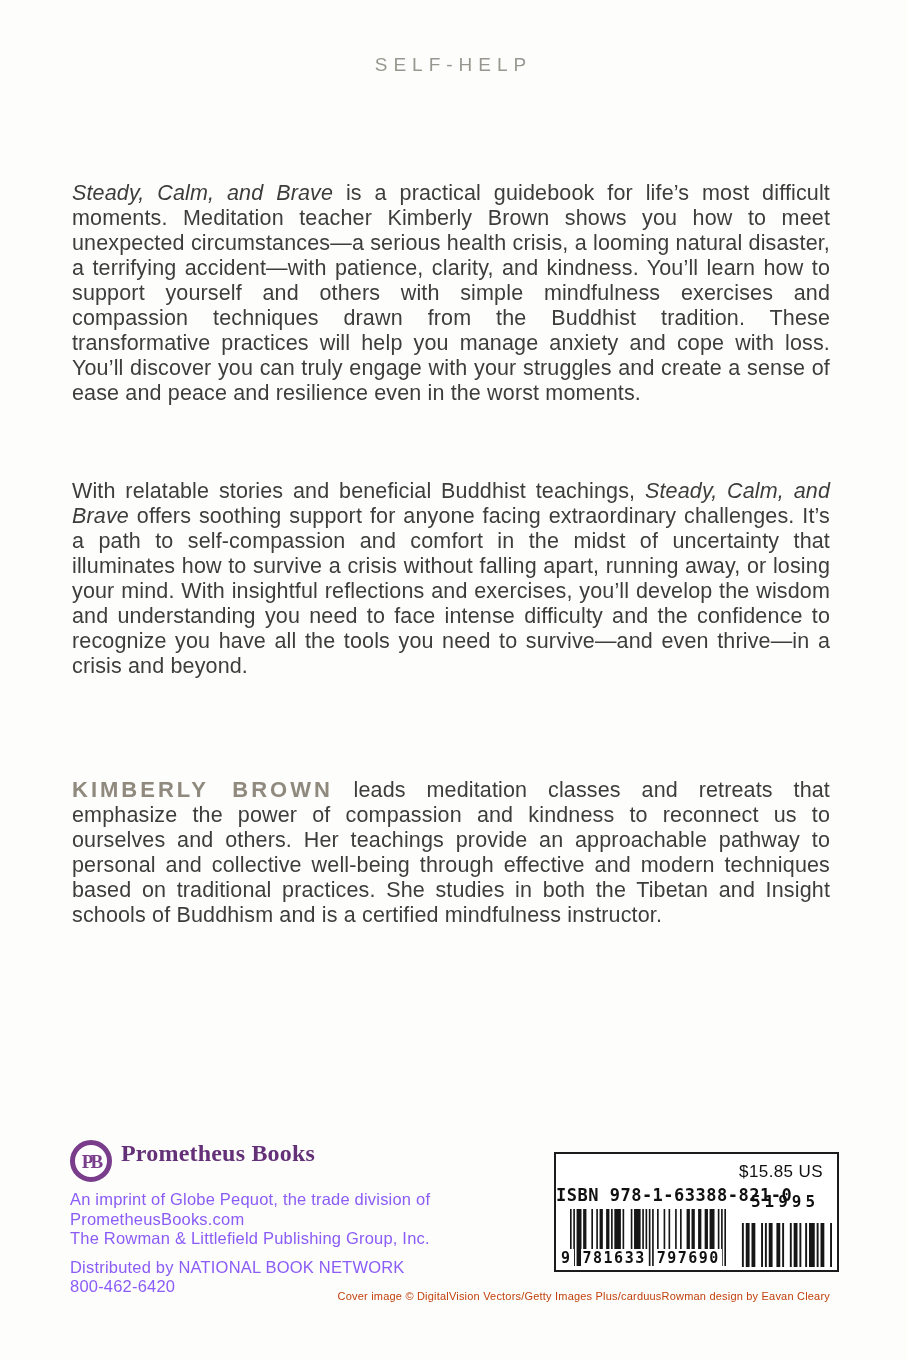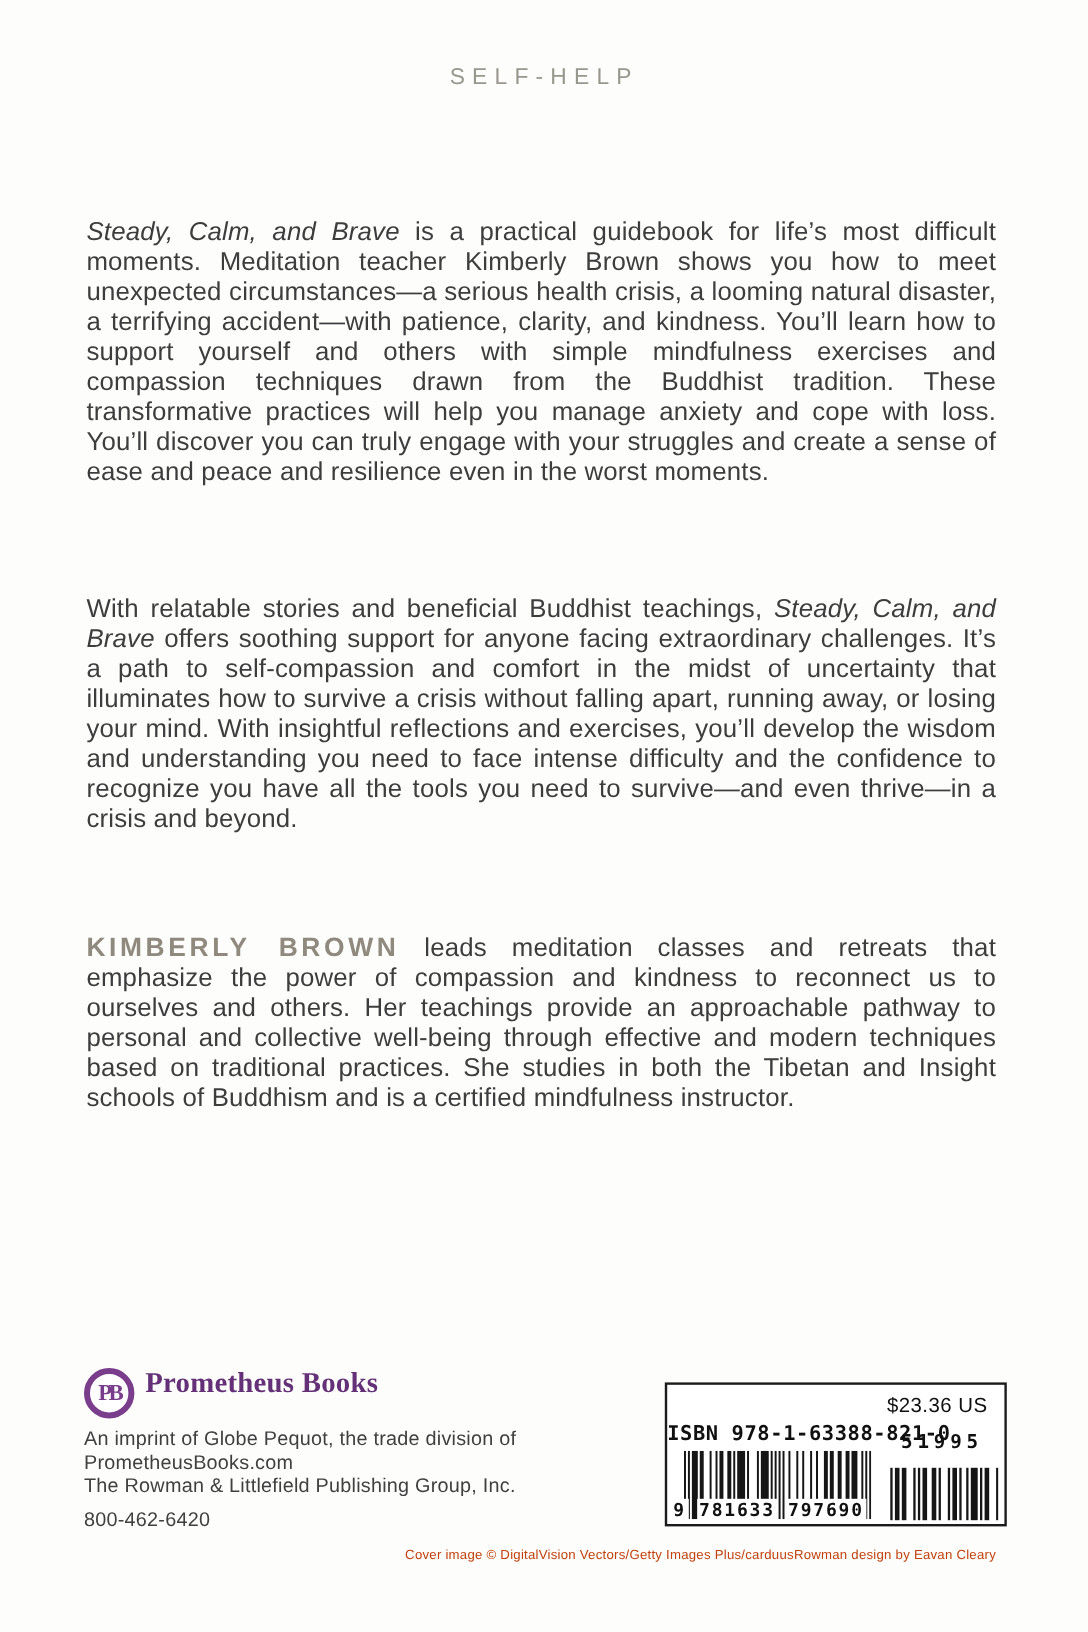--- a/index.html
+++ b/index.html
@@ -24,21 +24,21 @@
   .para {
     position: absolute; left: 72px; width: 758px;
     margin: 0;
     font-size: 21.5px; line-height: 25px;
     text-align: justify; text-align-last: left;
     letter-spacing: 0.15px;
     color: #3e3d3d;
   }
   .para em { font-style: italic; }
   #para1 { top: 181px; }
-  #para2 { top: 479px; margin-top: 16px; }
+  #para2 { top: 479px; }
   #bio   { top: 777px; }
   .author-name {
     font-size: 22px; font-weight: 700;
     letter-spacing: 3px;
     color: #8f897e;
   }
   .publisher { position: absolute; left: 70px; top: 1140px; width: 460px; }
   .pub-head { display: flex; gap: 9px; }
   .logo {
     width: 42px; height: 42px; flex: 0 0 42px;
@@ -51,21 +51,21 @@
     font-weight: 700; font-size: 19px; letter-spacing: -3px;
     color: var(--brand); line-height: 1;
   }
   .pub-name {
     font-family: "Liberation Serif", serif;
     font-weight: 700; font-size: 24px;
     color: #643077; letter-spacing: 0.2px;
   }
   .imprint, .distrib {
     font-size: 16.5px; line-height: 19.5px;
-    color: #404040; letter-spacing: 0.2px;
+    color: #8b5cf6; letter-spacing: 0.2px;
   }
   .imprint { margin-top: 8px; }
   .distrib { margin-top: 9px; }
   .credits {
     position: absolute; left: 72px; right: 77px; top: 1290px;
     display: flex; justify-content: flex-end;
     font-size: 11px; color: #c2410c; letter-spacing: 0.2px;
   }
   .barcode-box {
     position: absolute; left: 554px; top: 1152px;
@@ -125,26 +125,27 @@
         <span class="logo-monogram">PB</span>
       </span>
       <span class="pub-name">Prometheus Books</span>
     </div>
     <div class="imprint">
       <div>An imprint of Globe Pequot, the trade division of</div>
       <div>PrometheusBooks.com</div>
       <div>The Rowman &amp; Littlefield Publishing Group, Inc.</div>
     </div>
     <div class="distrib">
+      <div>Distributed by NATIONAL BOOK NETWORK</div>
       <div>800-462-6420</div>
     </div>
   </div>
 
   <div class="barcode-box">
-    <div class="price">$23.36 US</div>
+    <div class="price">$15.85 US</div>
     <div class="isbn">ISBN 978-1-63388-821-0</div>
     <svg class="bars-main" id="bars-main" xmlns="http://www.w3.org/2000/svg" viewBox="0 0 95 10" preserveAspectRatio="none">
         <rect x="0" y="0" width="1" height="10" fill="#161616"></rect>
         <rect x="2" y="0" width="1" height="10" fill="#161616"></rect>
         <rect x="4" y="0" width="3" height="10" fill="#161616"></rect>
         <rect x="8" y="0" width="2" height="10" fill="#161616"></rect>
         <rect x="13" y="0" width="1" height="10" fill="#161616"></rect>
         <rect x="16" y="0" width="1" height="10" fill="#161616"></rect>
         <rect x="18" y="0" width="2" height="10" fill="#161616"></rect>
         <rect x="22" y="0" width="2" height="10" fill="#161616"></rect>

